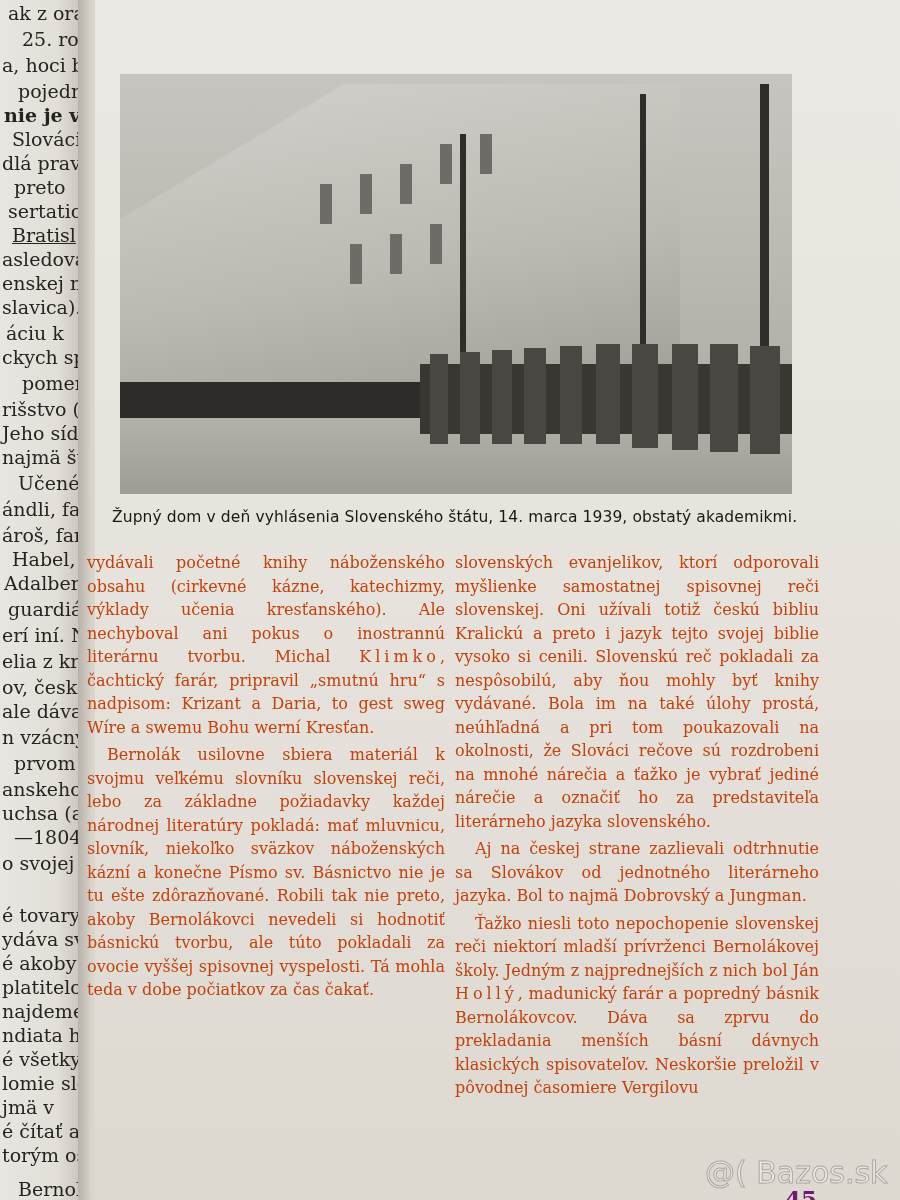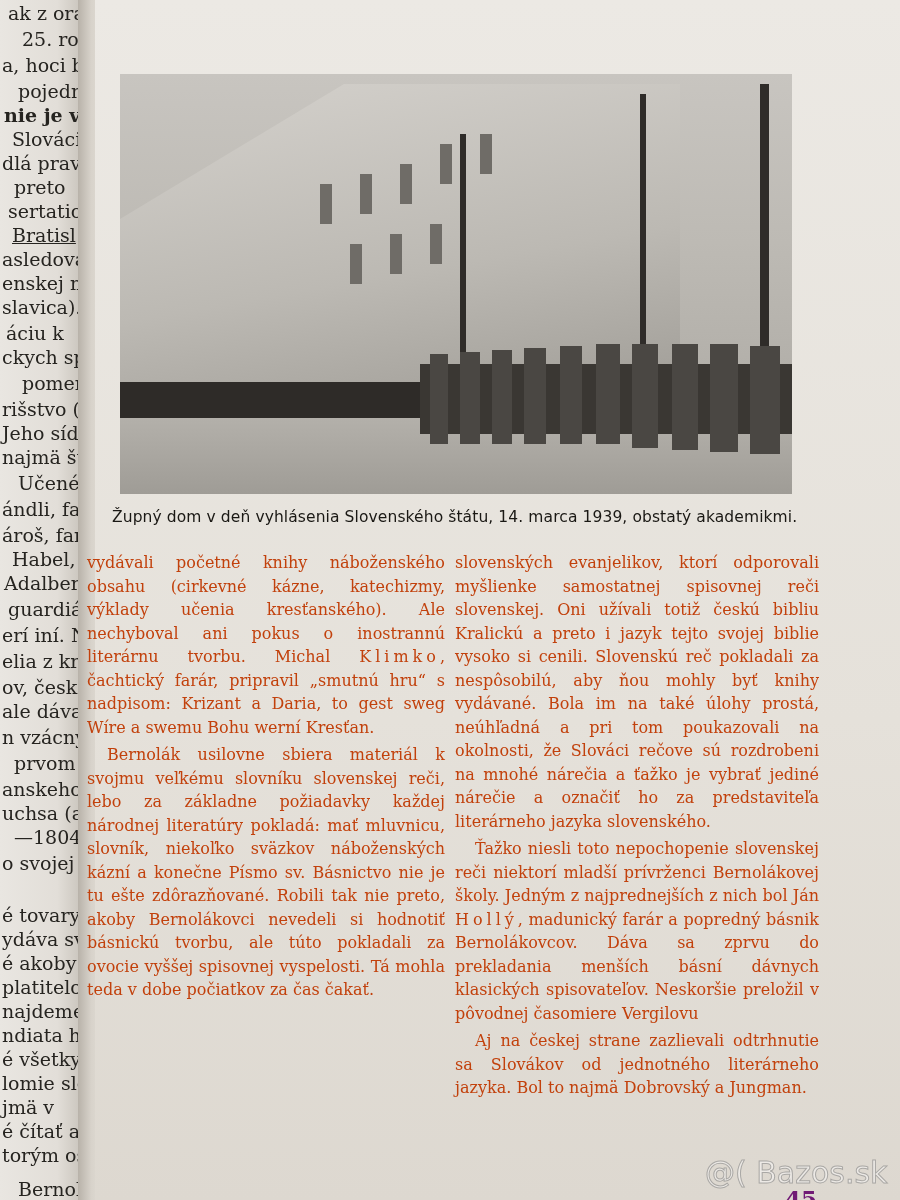--- a/index.html
+++ b/index.html
@@ -158,18 +158,18 @@
 
 <div class="caption">Župný dom v deň vyhlásenia Slovenského štátu, 14. marca 1939, obstatý akademikmi.</div>
 
 <div class="col left">
   <p><span>vydávali početné knihy náboženského obsahu (cirkevné kázne, katechizmy, výklady učenia kresťanského). Ale nechyboval ani pokus o inostrannú literárnu tvorbu. Michal </span><span class="spaced">Klimko</span><span>, čachtický farár, pripravil „smutnú hru“ s nadpisom: Krizant a Daria, to gest sweg Wíre a swemu Bohu werní Kresťan.</span></p>
   <p class="indent">Bernolák usilovne sbiera materiál k svojmu veľkému slovníku slovenskej reči, lebo za základne požiadavky každej národnej literatúry pokladá: mať mluvnicu, slovník, niekoľko sväzkov náboženských kázní a konečne Písmo sv. Básnictvo nie je tu ešte zdôrazňované. Robili tak nie preto, akoby Bernolákovci nevedeli si hodnotiť básnickú tvorbu, ale túto pokladali za ovocie vyššej spisovnej vyspelosti. Tá mohla teda v dobe počiatkov za čas čakať.</p>
 </div>
 
 <div class="col right">
   <p>slovenských evanjelikov, ktorí odporovali myšlienke samostatnej spisovnej reči slovenskej. Oni užívali totiž českú bibliu Kralickú a preto i jazyk tejto svojej biblie vysoko si cenili. Slovenskú reč pokladali za nespôsobilú, aby ňou mohly byť knihy vydávané. Bola im na také úlohy prostá, neúhľadná a pri tom poukazovali na okolnosti, že Slováci rečove sú rozdrobeni na mnohé nárečia a ťažko je vybrať jediné nárečie a označiť ho za predstaviteľa literárneho jazyka slovenského.</p>
+  <p class="indent">Aj na českej strane zazlievali odtrhnutie sa Slovákov od jednotného literárneho jazyka. Bol to najmä Dobrovský a Jungman.</p>
   <p class="indent"><span>Ťažko niesli toto nepochopenie slovenskej reči niektorí mladší prívrženci Bernolákovej školy. Jedným z najprednejších z nich bol Ján </span><span class="spaced">Hollý</span><span>, madunický farár a popredný básnik Bernolákovcov. Dáva sa zprvu do prekladania menších básní dávnych klasických spisovateľov. Neskoršie preložil v pôvodnej časomiere Vergilovu</span></p>
-  <p class="indent">Aj na českej strane zazlievali odtrhnutie sa Slovákov od jednotného literárneho jazyka. Bol to najmä Dobrovský a Jungman.</p>
 </div>
 
 <div class="watermark">@( Bazos.sk</div>
 <div class="page-number">45</div>
 
 </body></html>

